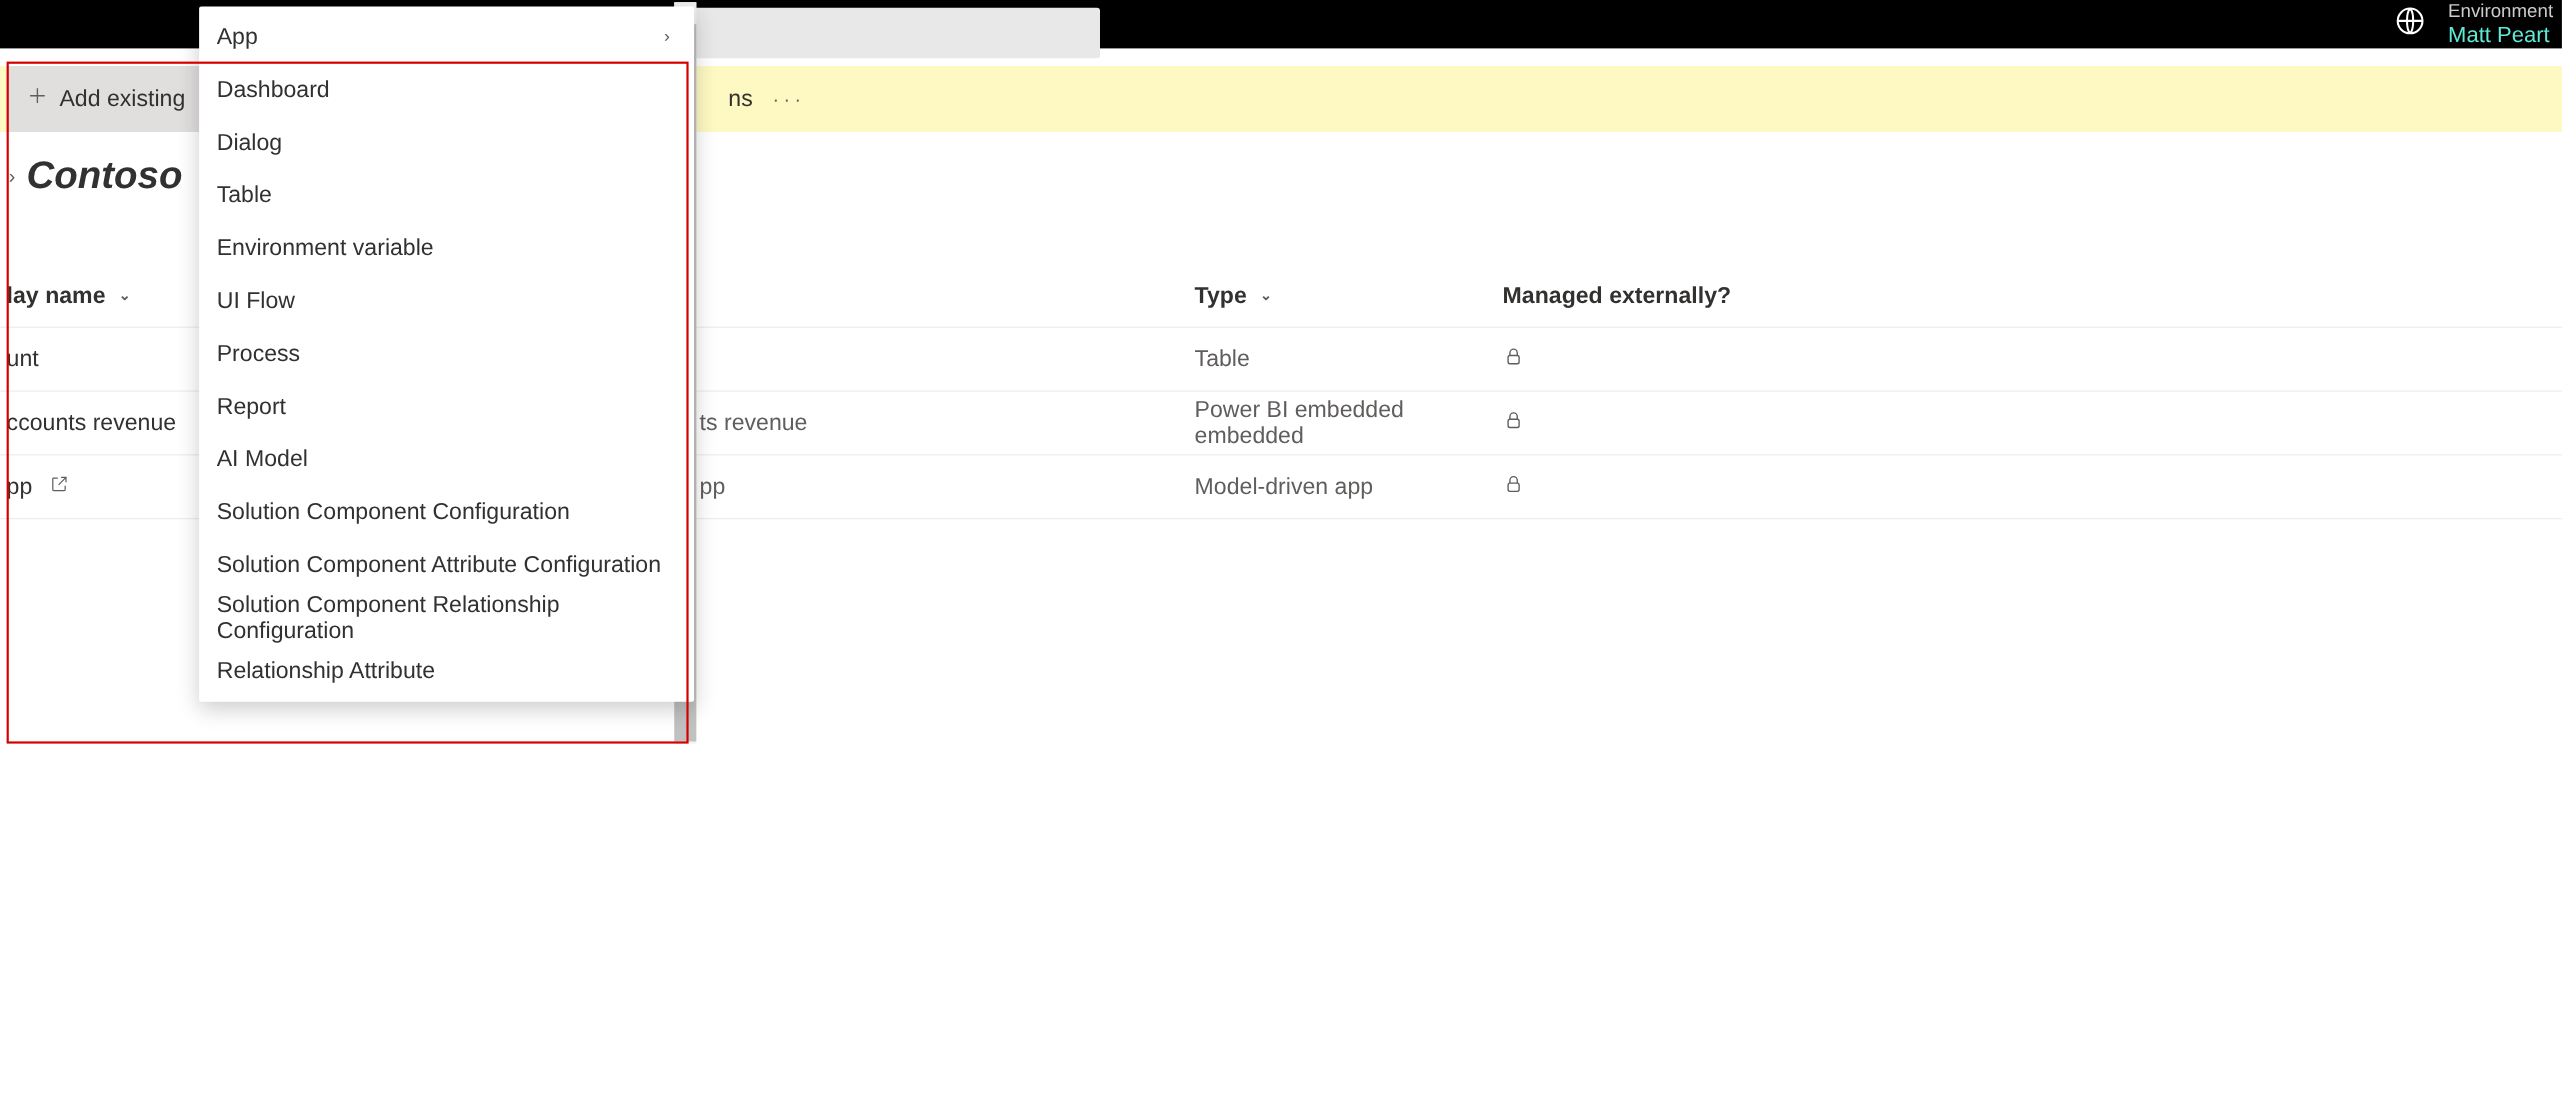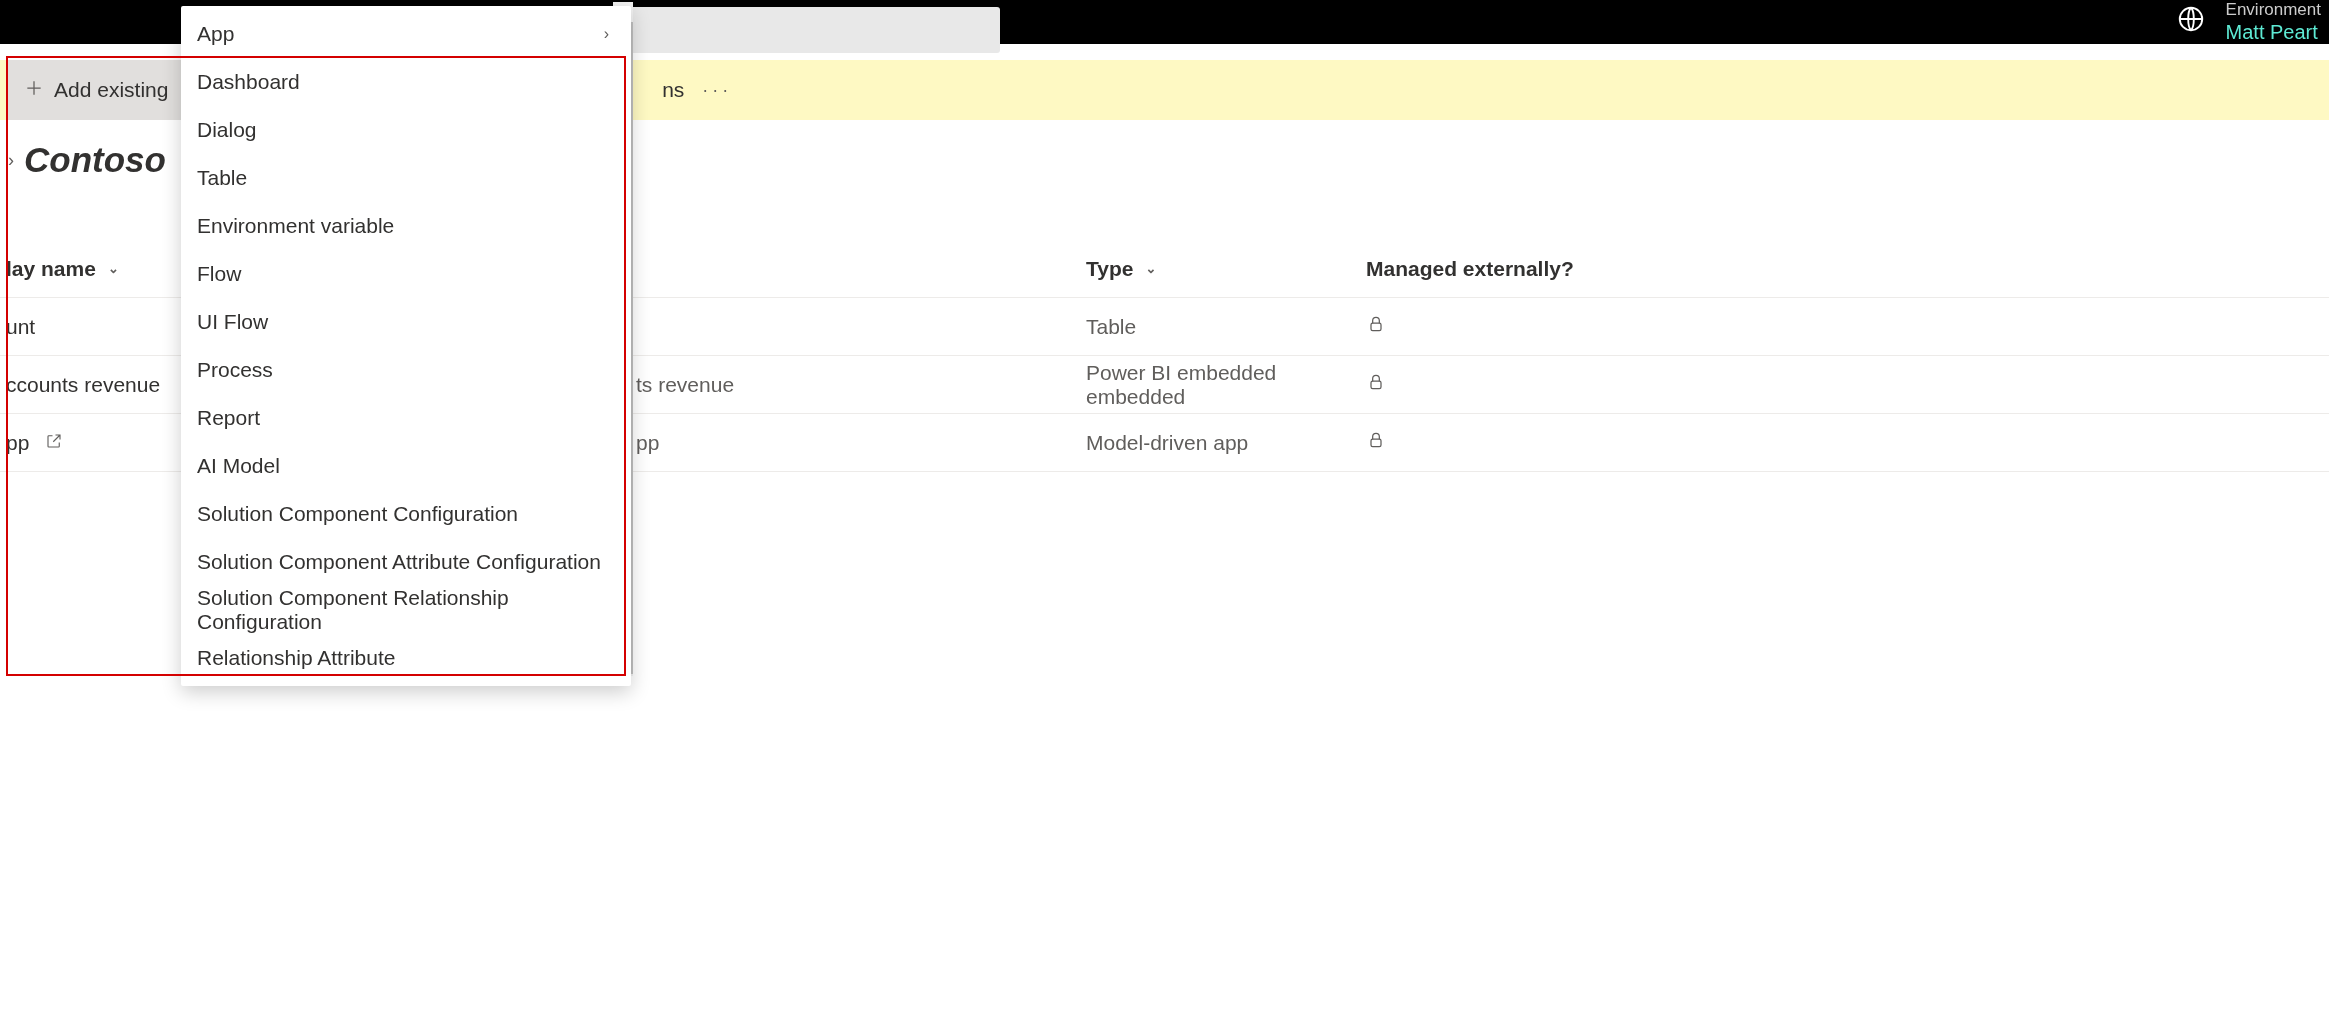--- a/index.html
+++ b/index.html
@@ -280,23 +280,20 @@
   <div class="dd-item">
       <span>Dialog</span>
     </div>
   <div class="dd-item">
       <span>Table</span>
     </div>
   <div class="dd-item">
       <span>Environment variable</span>
     </div>
   <div class="dd-item">
-      <span>Flow</span>
-    </div>
-  <div class="dd-item">
       <span>UI Flow</span>
     </div>
   <div class="dd-item">
       <span>Process</span>
     </div>
   <div class="dd-item">
       <span>Report</span>
     </div>
   <div class="dd-item">
       <span>AI Model</span>

